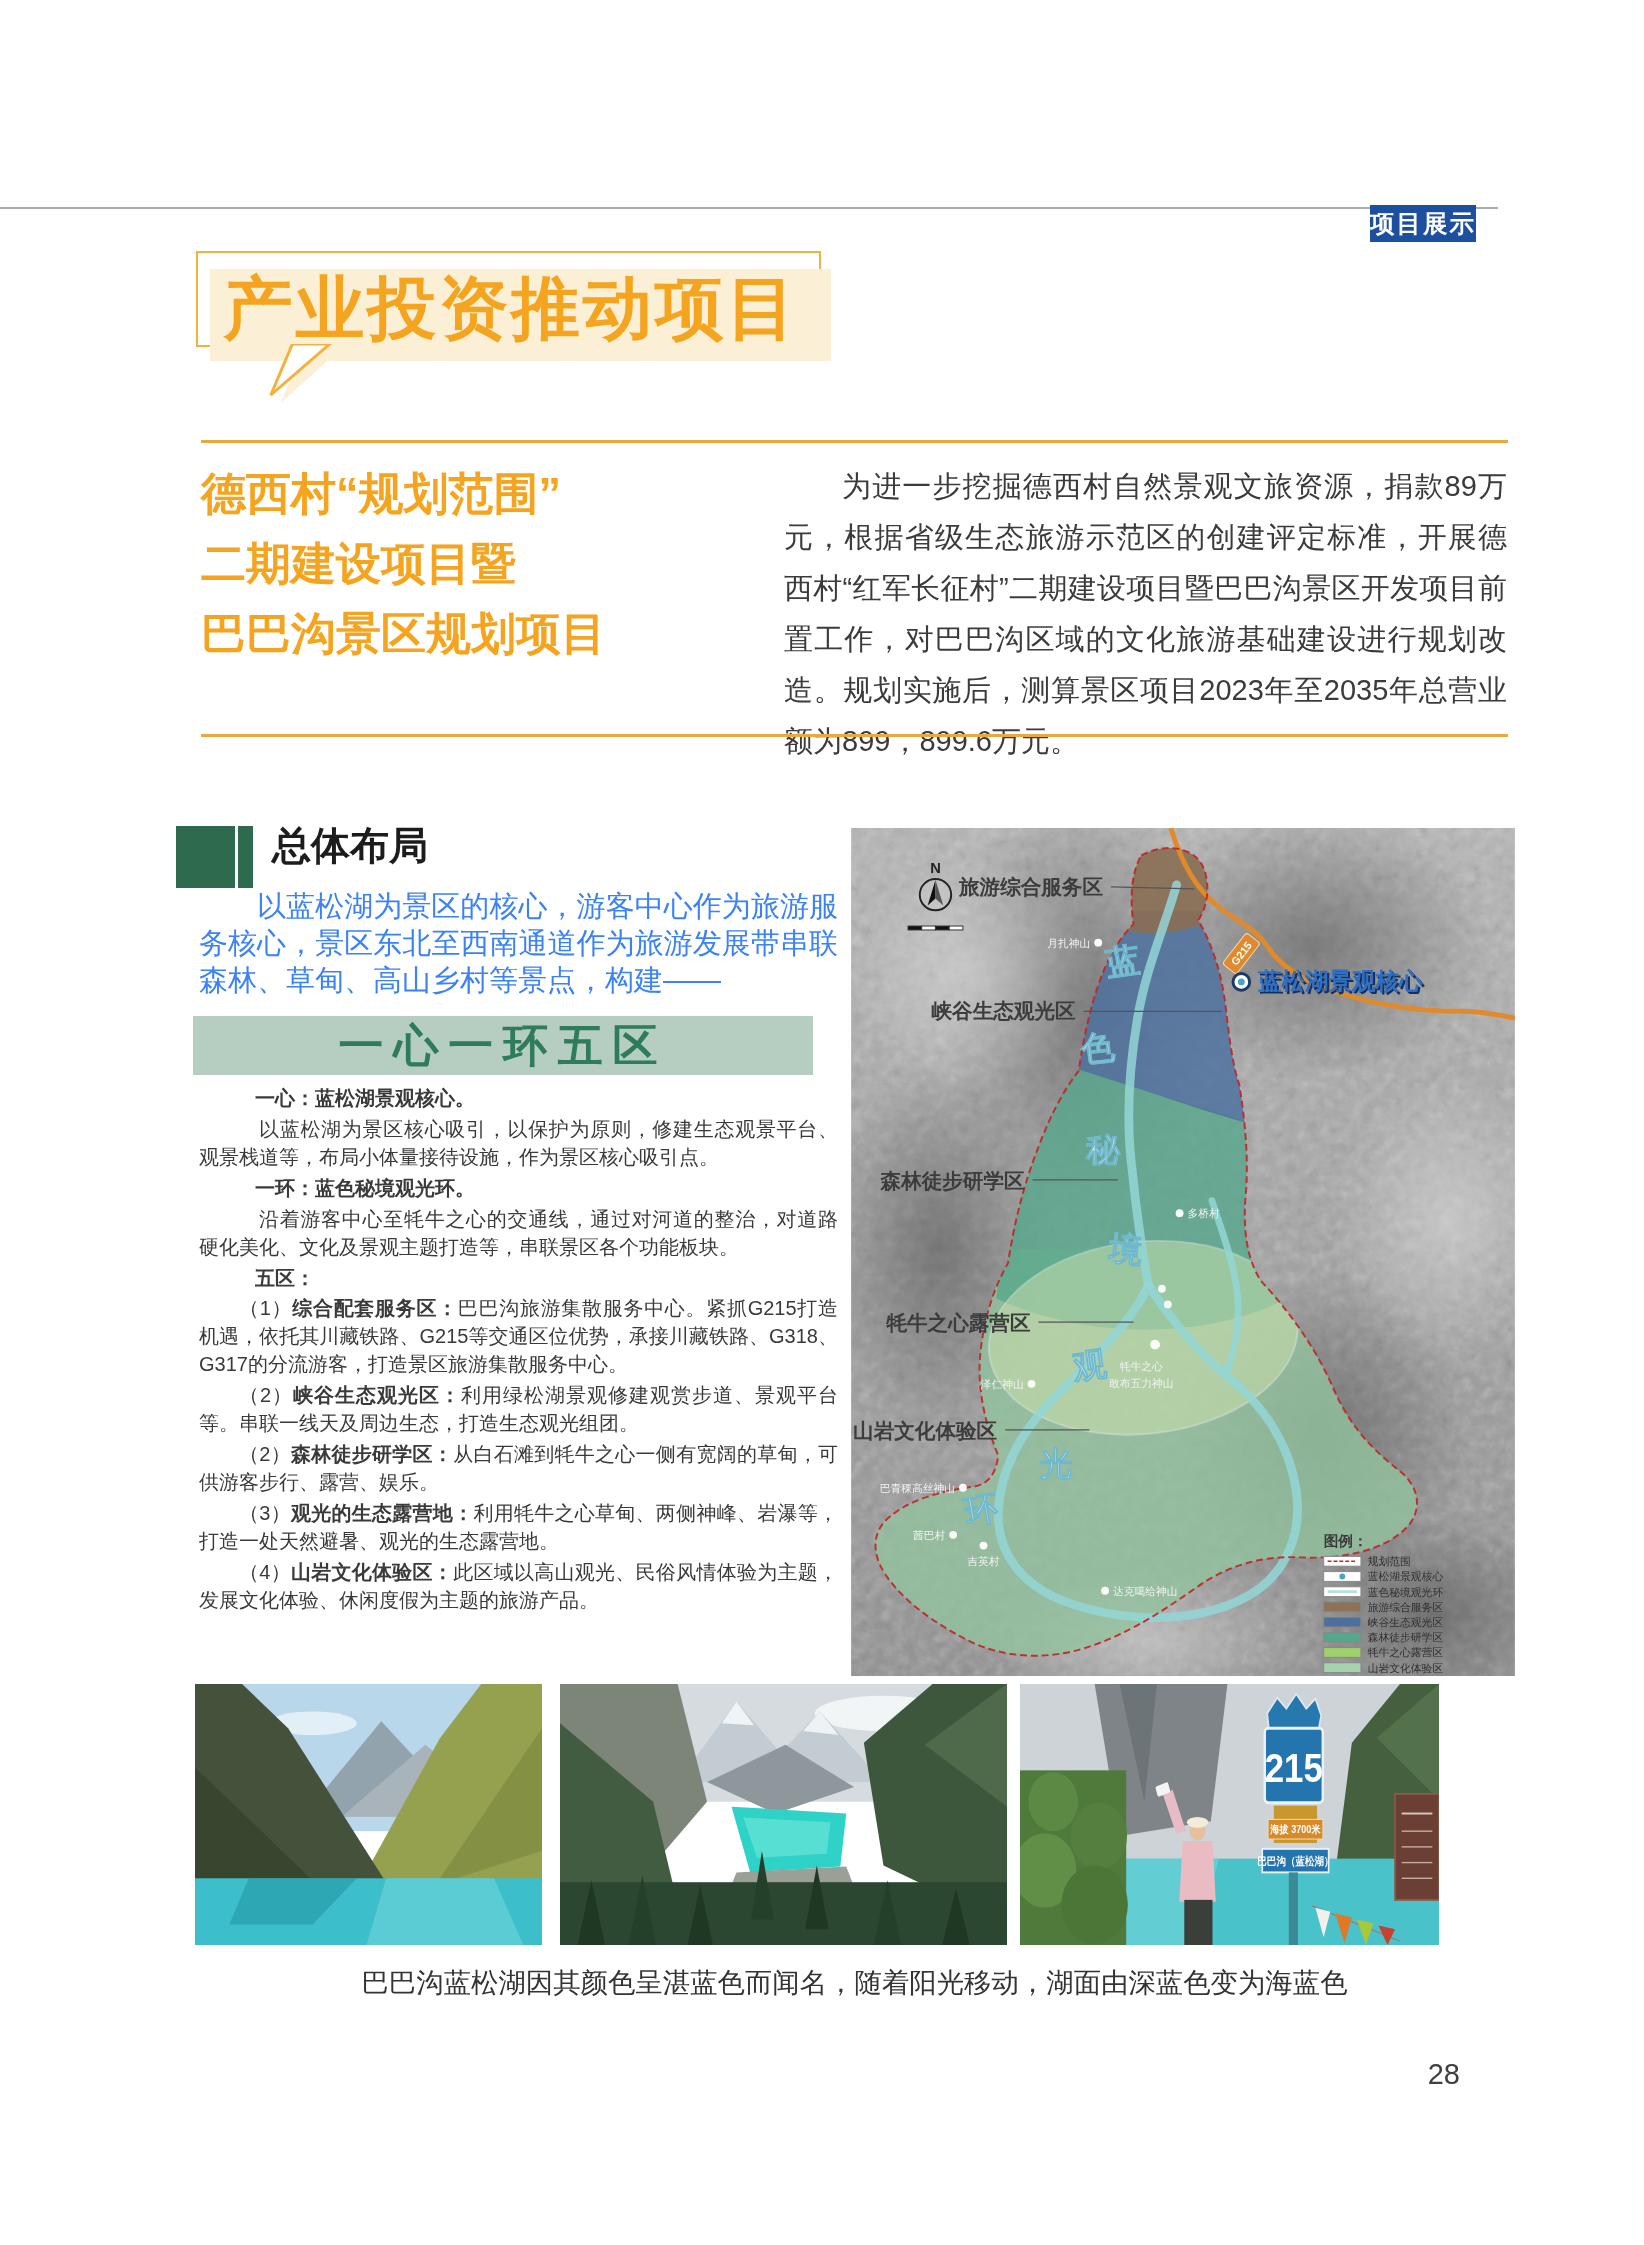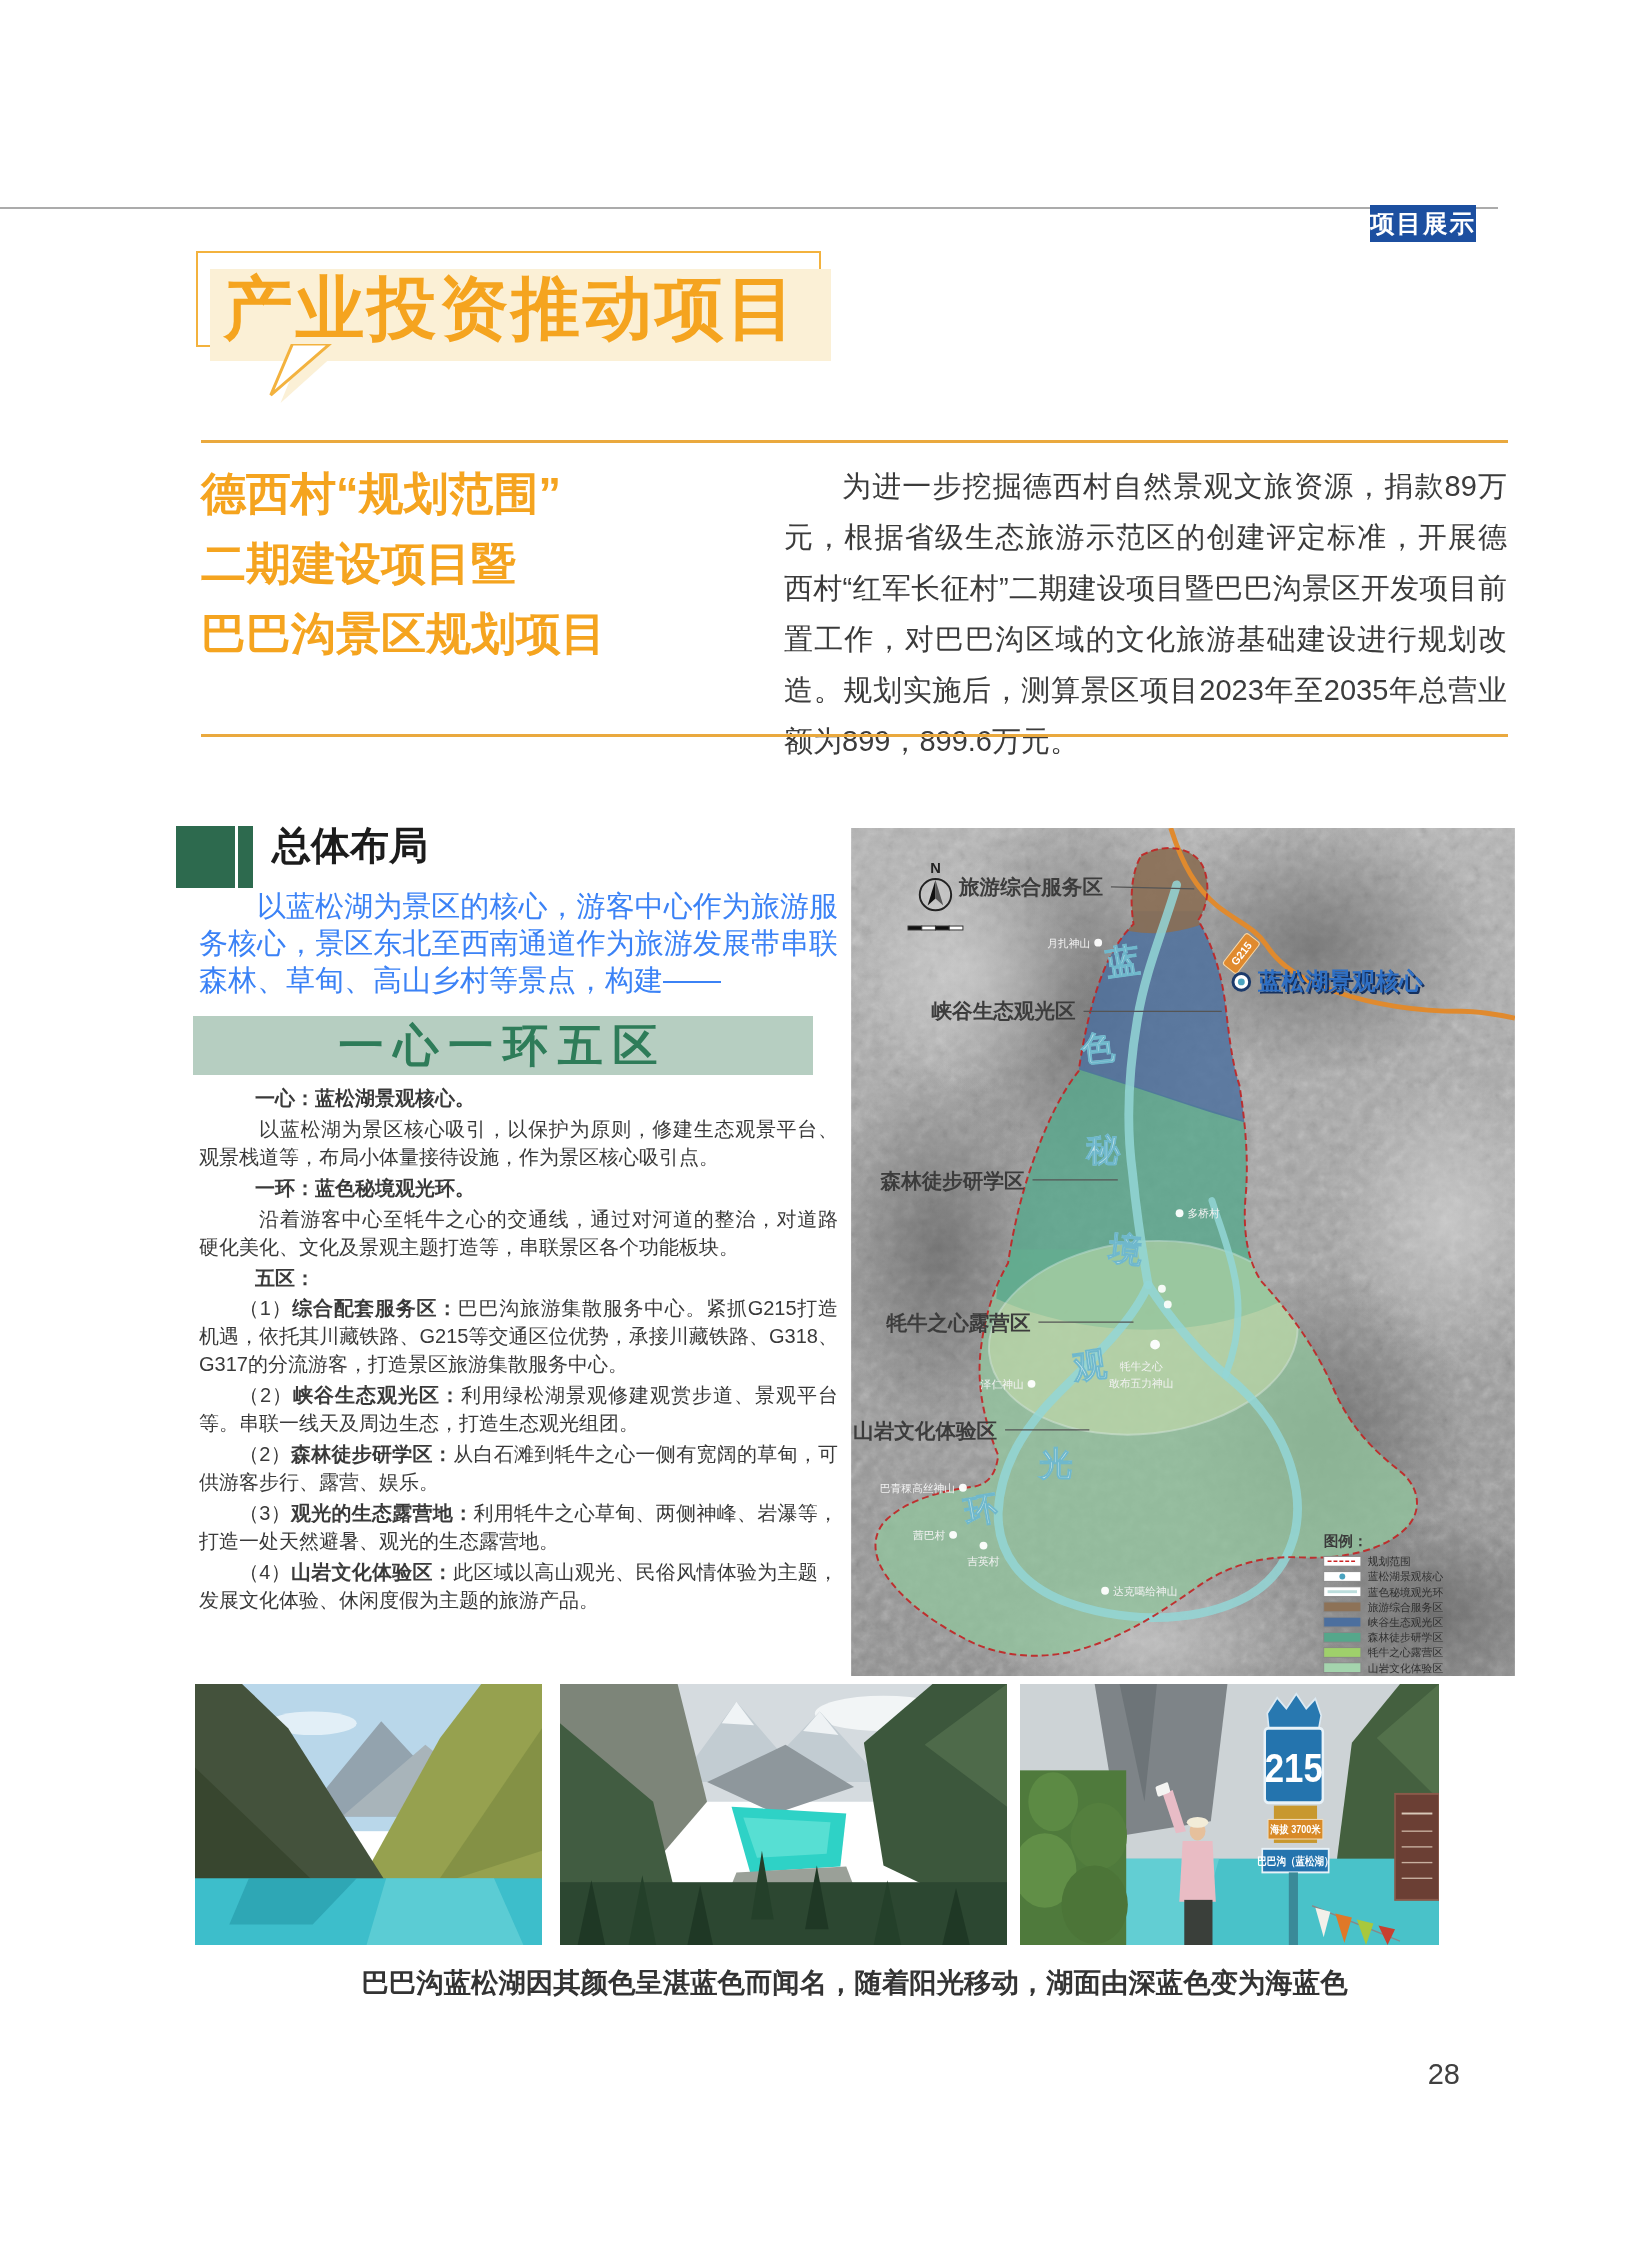--- a/index.html
+++ b/index.html
@@ -23,21 +23,21 @@
   .banner{left:193px;top:1016px;width:620px;height:59px;background:#b6cec1;text-align:center;line-height:59px;
           font-size:45px;font-weight:bold;color:#2e7c59;letter-spacing:9.8px;}
   .blocks{left:199px;top:1084px;width:639px;font-size:20px;line-height:28px;color:#3a3a3a;}
   .blocks p{margin:0 0 2.9px 0;}
   .bh{font-weight:bold;text-indent:2.8em;}
   .bb{text-indent:3em;text-align:justify;}
   .bi{text-indent:2em;text-align:justify;}
   .map{left:851px;top:828px;width:664px;height:848px;}
   .photo{top:1684px;height:261px;overflow:hidden;}
   .photo svg{display:block;width:100%;height:100%;}
-  .caption{left:201px;top:1965px;width:1307px;text-align:center;font-size:27.4px;color:#333;font-weight:bold;}
+  .caption{left:201px;top:1965px;width:1307px;text-align:center;font-size:27.4px;color:#333;}
   .pagenum{left:1382px;top:2058px;width:78px;text-align:right;font-size:29px;color:#404040;}
   svg text{font-family:"Liberation Sans","DejaVu Sans",sans-serif;}
 </style>
 </head>
 <body>
 
 <div class="page">
 
   <div class="abs topline"></div>
   <div class="abs badge">项目展示</div>

